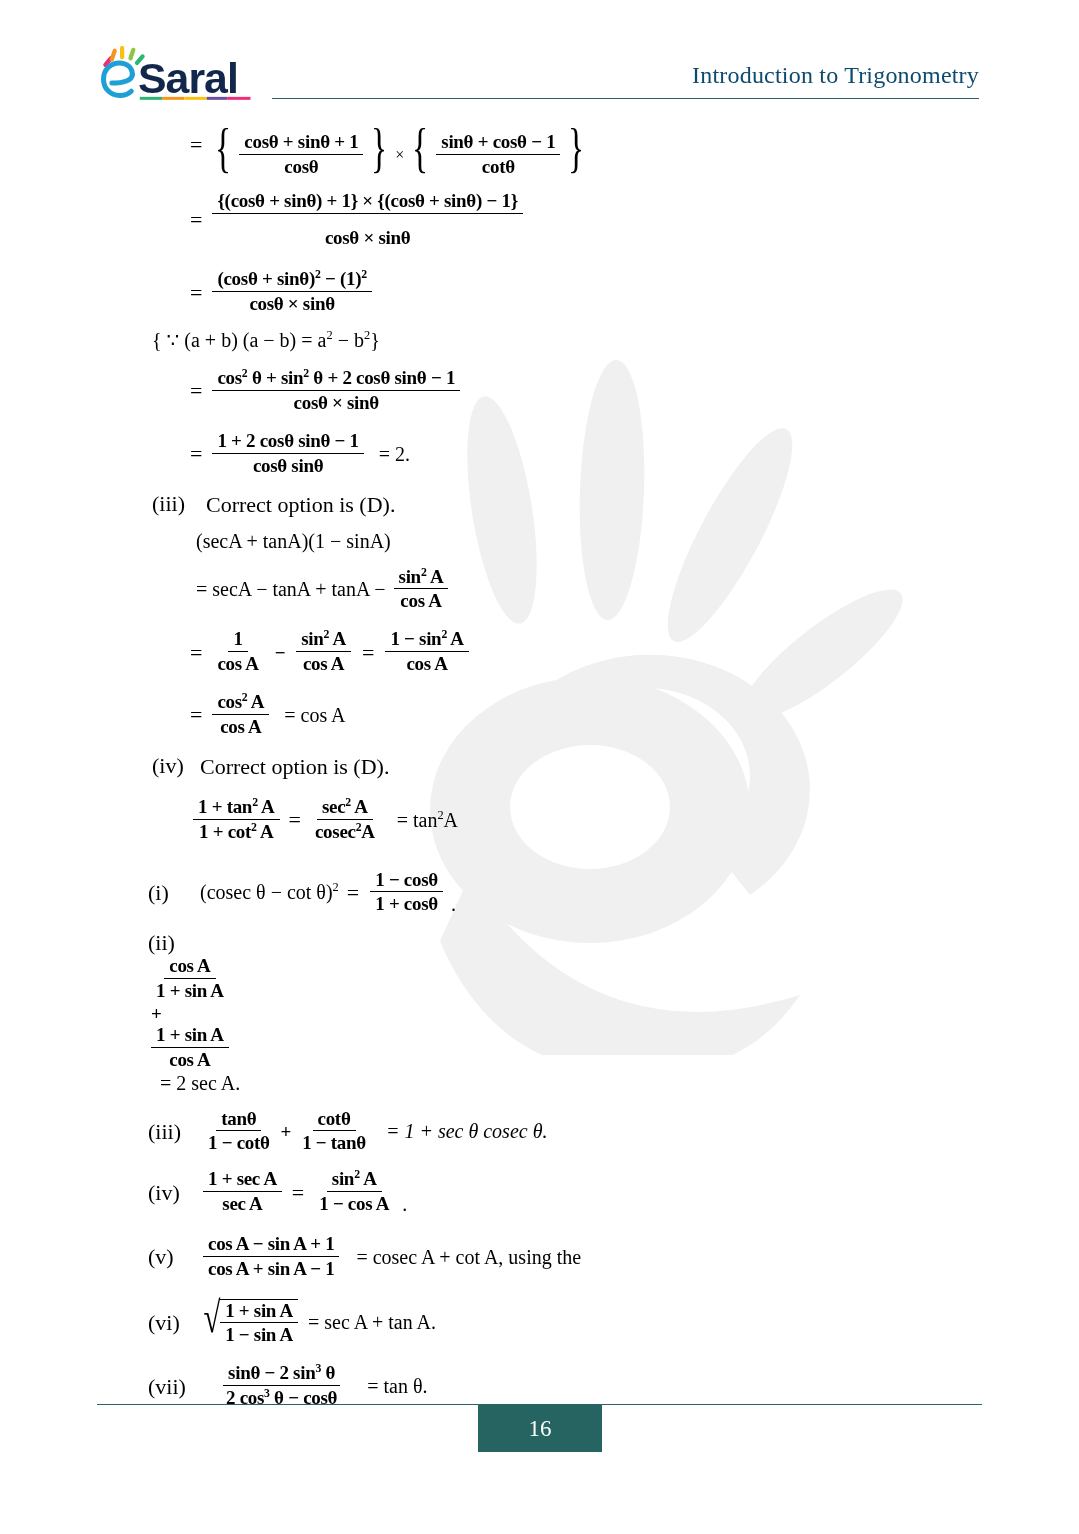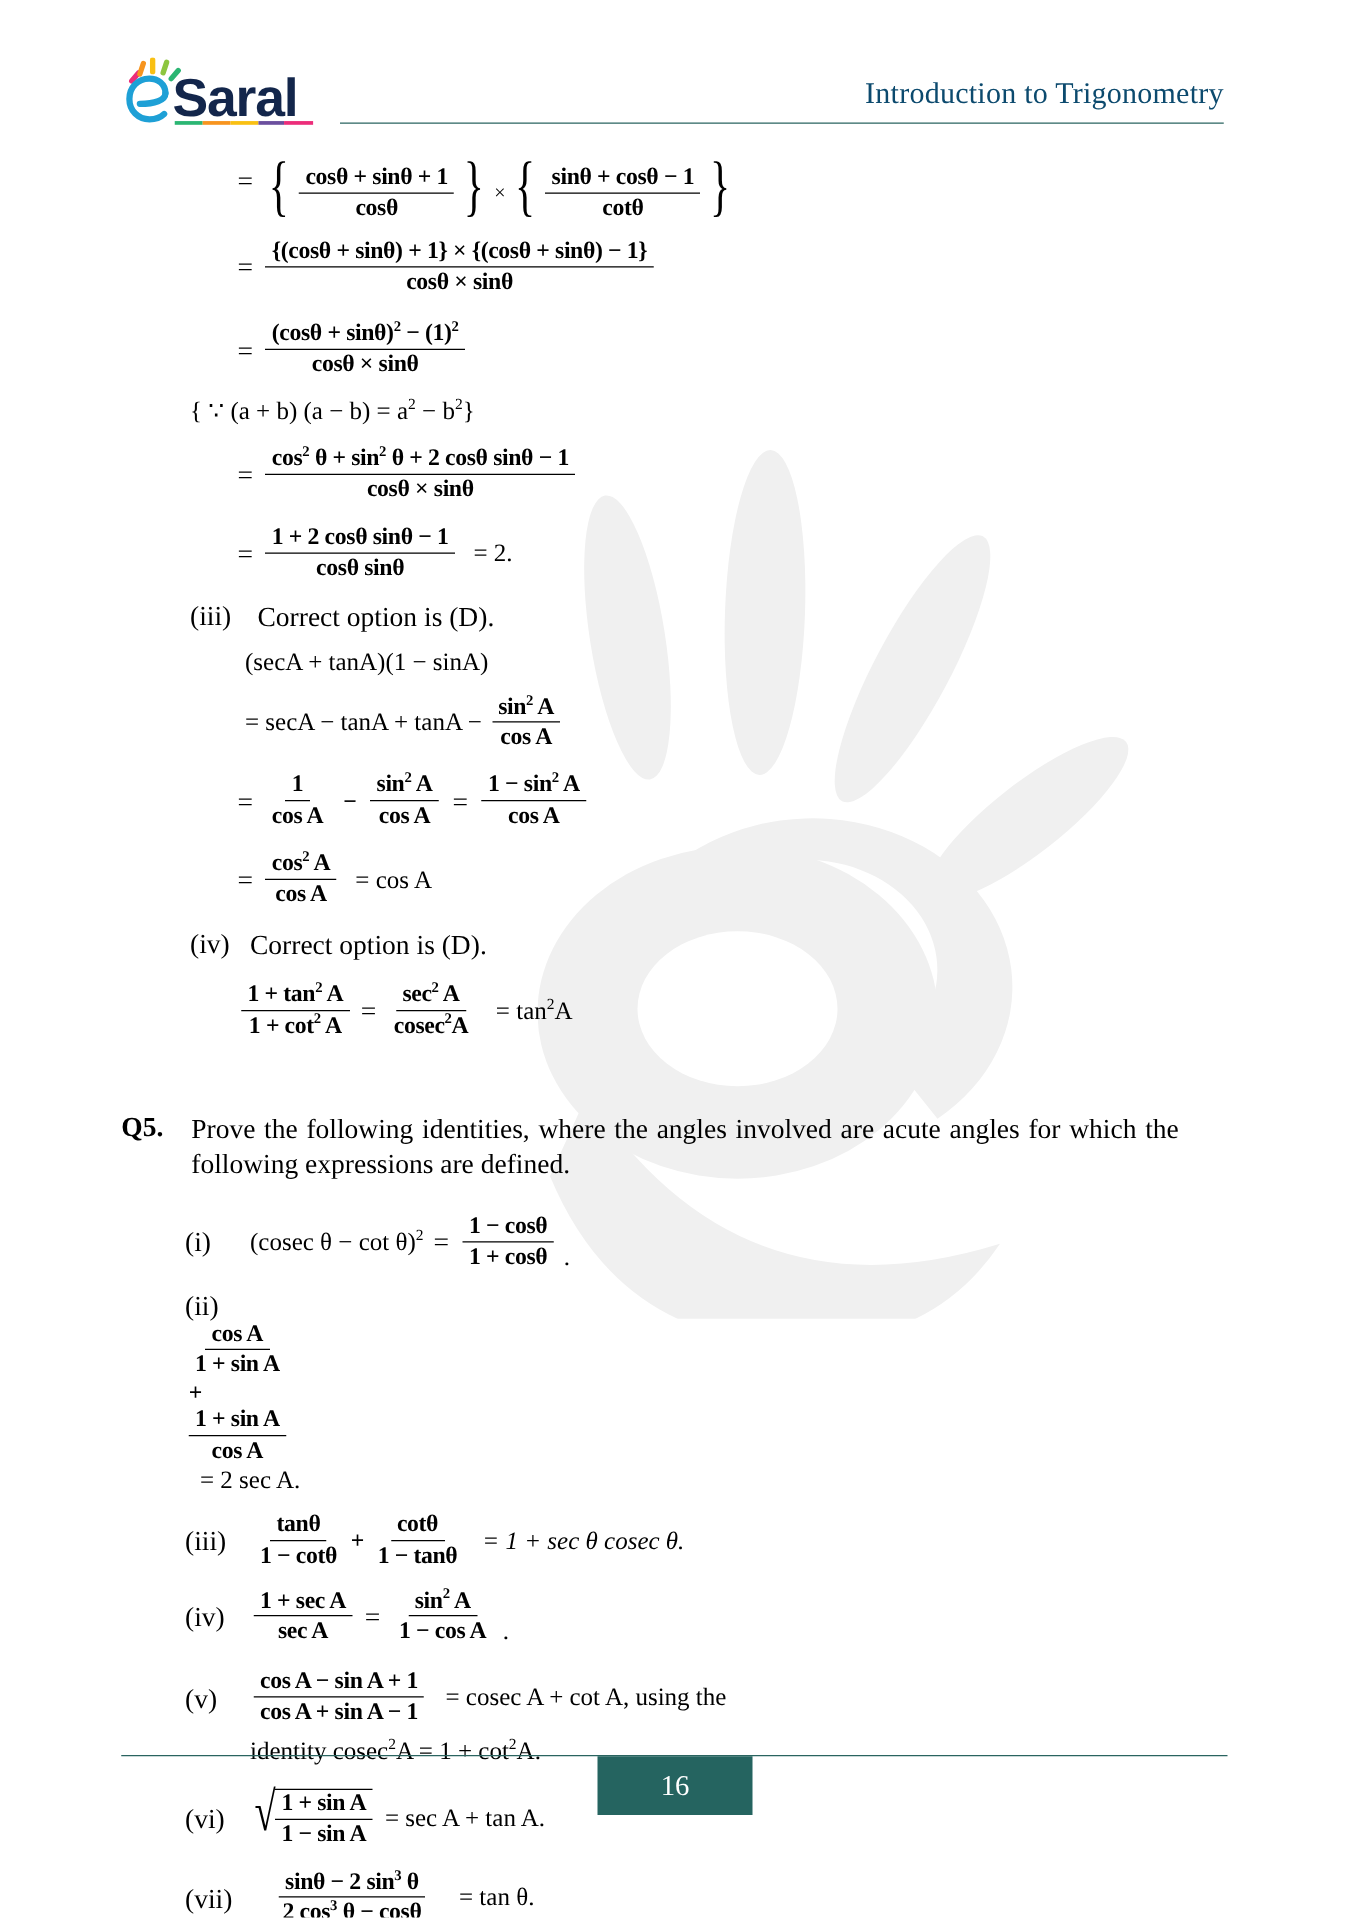--- a/index.html
+++ b/index.html
@@ -258,21 +258,21 @@
     <span class="brace">{</span>
     <span class="frac">
       <span class="num mb">sinθ + cosθ − 1</span>
       <span class="den mb">cotθ</span>
     </span>
     <span class="brace">}</span>
   </div>
 
   <div class="row" style="margin-left:190px; margin-top:12px; align-items:center;">
     <span class="eq">=</span>
-    <span class="frac" style="margin-left:10px;">
+    <span class="frac" style="margin-left:10px;gap:12px;">
       <span class="num mb">{(cosθ + sinθ) + 1} × {(cosθ + sinθ) − 1}</span>
       <span class="den mb">cosθ × sinθ</span>
     </span>
   </div>
 
   <div class="row" style="margin-left:190px; margin-top:20px; align-items:center;">
     <span class="eq">=</span>
     <span class="frac" style="margin-left:10px;">
       <span class="num mb"><span>(cosθ + sinθ)</span><sup class="sp">2</sup><span> − (1)</span><sup class="sp">2</sup></span>
       <span class="den mb">cosθ × sinθ</span>
@@ -355,24 +355,20 @@
       <span class="den mb"><span>1 + cot</span><sup class="sp">2</sup><span> A</span></span>
     </span>
     <span class="eq" style="margin:0 6px;">=</span>
     <span class="frac">
       <span class="num mb"><span>sec</span><sup class="sp">2</sup><span> A</span></span>
       <span class="den mb"><span>cosec</span><sup class="sp">2</sup><span>A</span></span>
     </span>
     <span class="mr" style="margin-left:14px;"><span>= tan</span><sup class="sp">2</sup><span>A</span></span>
   </div>
 
-  <div class="row" style="margin-left:97px; margin-top:56px;">
-    <span class="lbl" style="font-weight:bold; width:56px;">Q5.</span>
-    <span class="para justify" style="width:790px;">Prove the following identities, where the angles involved are acute angles for which the following expressions are defined.</span>
-  </div>
 
   <div class="row" style="margin-left:148px; margin-top:26px; align-items:center;">
     <span class="lbl" style="width:52px;">(i)</span>
     <span class="mr"><span>(cosec θ − cot θ)</span><sup class="sp">2</sup></span>
     <span class="eq" style="margin:0 8px;">=</span>
     <span class="frac">
       <span class="num mb">1 − cosθ</span>
       <span class="den mb">1 + cosθ</span>
     </span>
     <span class="mr" style="margin-left:5px; align-self:flex-end;">.</span>
@@ -420,23 +416,20 @@
     <span class="mr" style="margin-left:5px; align-self:flex-end;">.</span>
   </div>
 
   <div class="row" style="margin-left:148px; margin-top:18px; align-items:center;">
     <span class="lbl" style="width:52px;">(v)</span>
     <span class="frac">
       <span class="num mb">cos A − sin A + 1</span>
       <span class="den mb">cos A + sin A − 1</span>
     </span>
     <span class="mr" style="margin-left:14px;">= cosec A + cot A, using the</span>
-  </div>
-  <div class="row" style="margin-left:200px; margin-top:8px;">
-    <span class="mr"><span>identity cosec</span><sup class="sp">2</sup><span>A = 1 + cot</span><sup class="sp">2</sup><span>A.</span></span>
   </div>
 
   <div class="row" style="margin-left:148px; margin-top:18px; align-items:center;">
     <span class="lbl" style="width:52px;">(vi)</span>
     <span class="radical">
       <span class="sign">√</span>
       <span class="body">
         <span class="frac" style="margin:0;">
           <span class="num mb">1 + sin A</span>
           <span class="den mb">1 − sin A</span>

